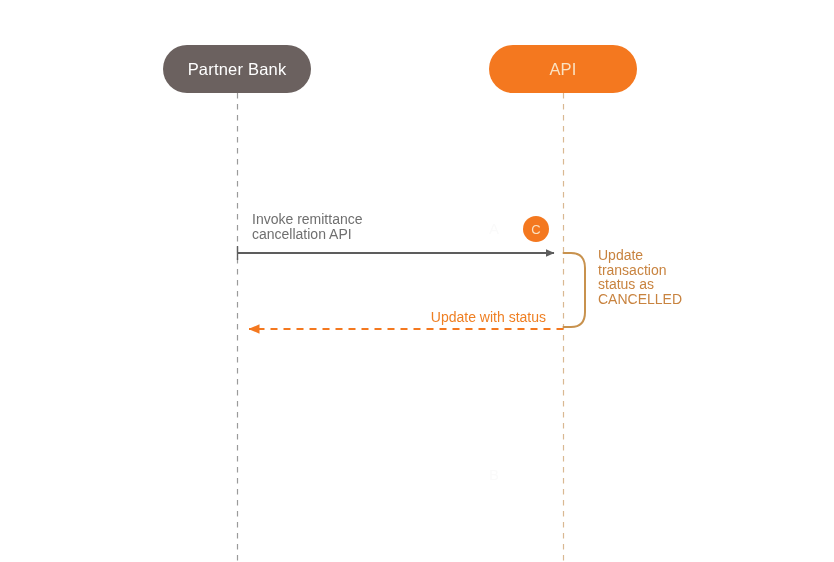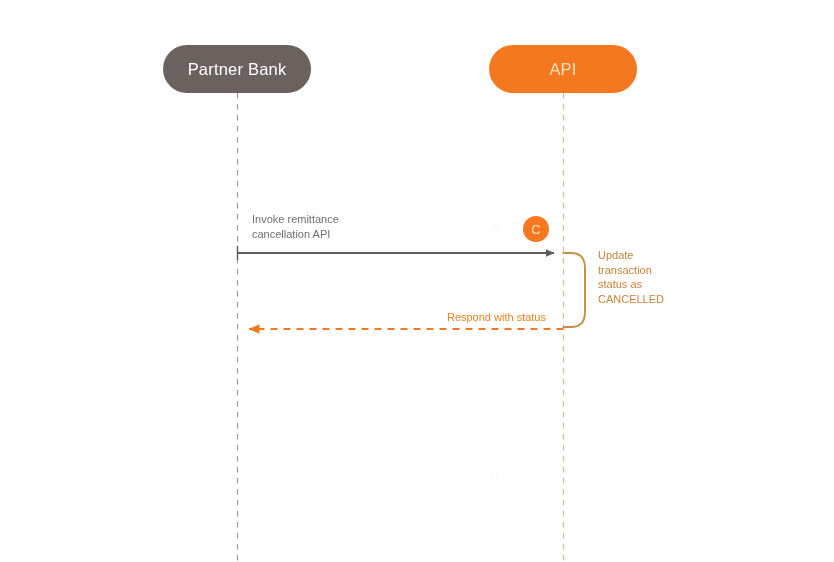--- a/index.html
+++ b/index.html
@@ -53,21 +53,21 @@
     top: 45px;
     width: 148px;
     height: 48px;
     background: #f4781f;
   }
   #participant-api .plabel { color: #fae2c2; }
 
   
   .msg-label {
     position: absolute;
-    font-size: 11px;
+    font-size: 14px;
     line-height: 15px;
     white-space: pre-line;
   }
   #request-label {
     left: 252px;
     top: 212px;
     color: #6f6f6f;
     text-align: left;
   }
   #response-label {
@@ -153,21 +153,21 @@
   </div>
 
   <div class="msg-label" id="request-label">Invoke remittance
 cancellation API</div>
 
   <div class="msg-label" id="selfloop-label">Update
 transaction
 status as
 CANCELLED</div>
 
-  <div class="msg-label" id="response-label">Respond with status</div>
+  <div class="msg-label" id="response-label">Update with status</div>
 
   <div id="step-badge-c">
     <span class="badge-text">C</span>
   </div>
 
   <div class="watermark" id="watermark-a">A</div>
 
   <div class="watermark" id="watermark-b">B</div>
 
 </div>

